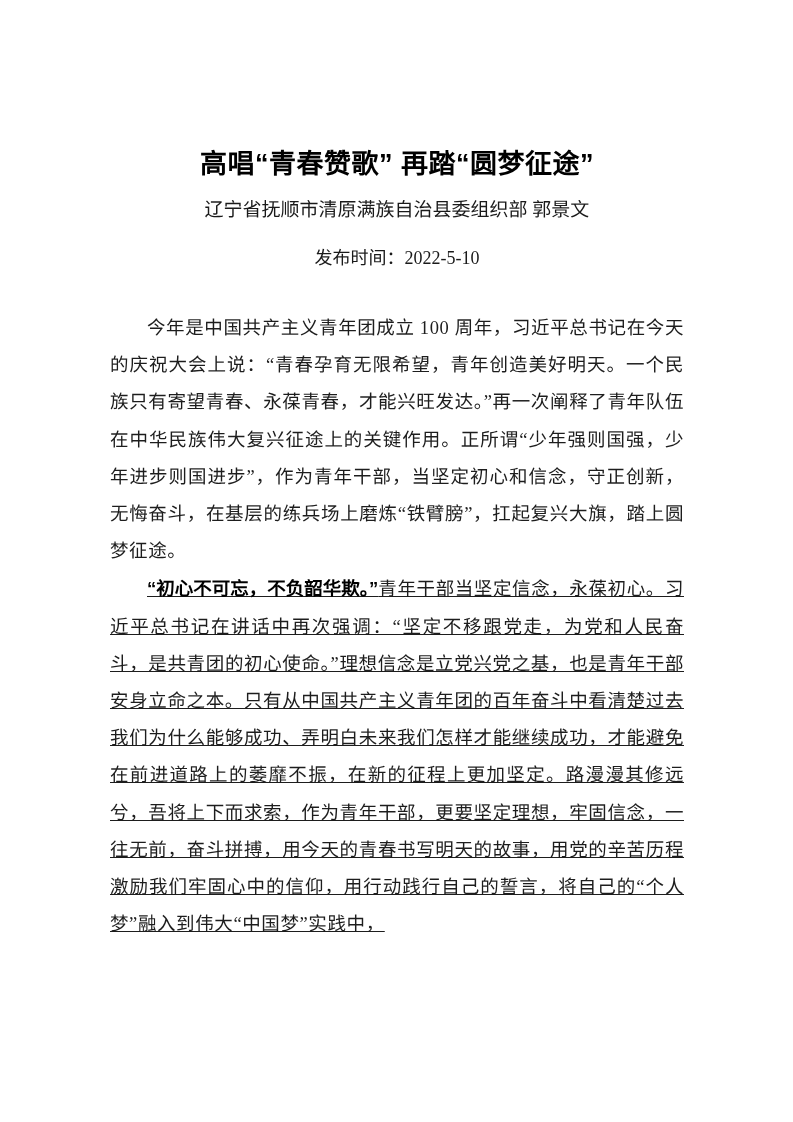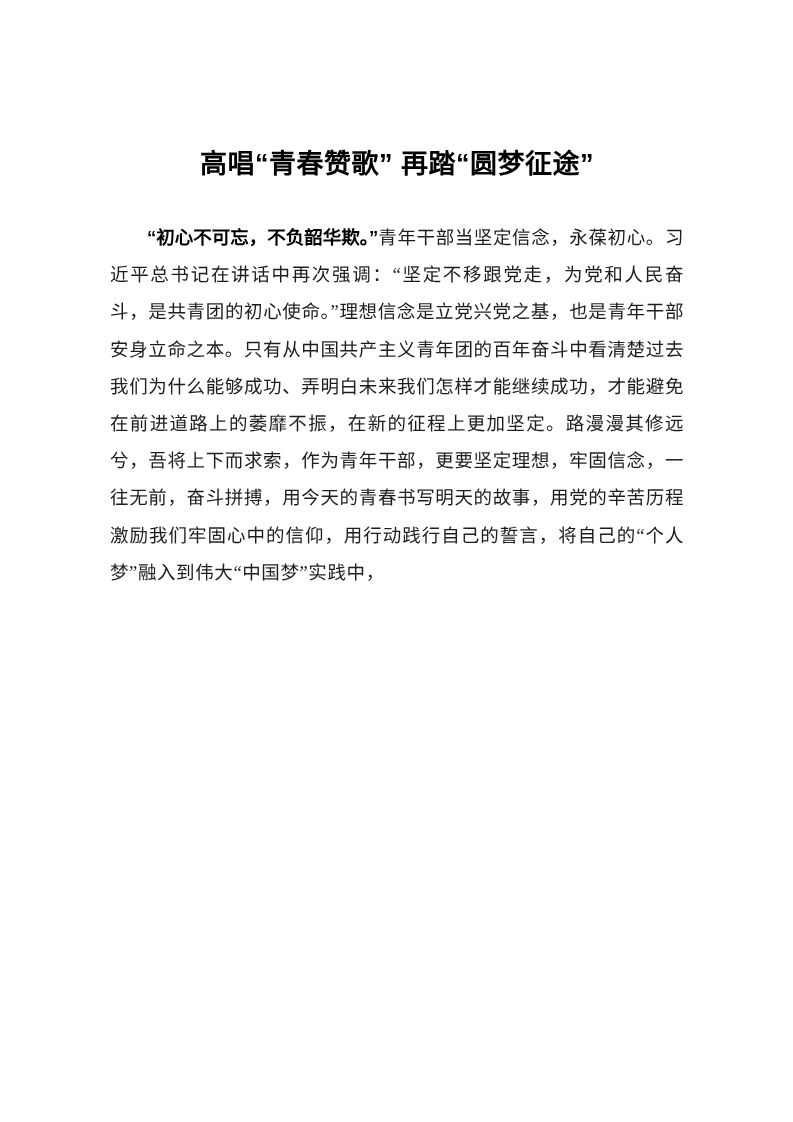--- a/index.html
+++ b/index.html
@@ -89,24 +89,29 @@
   }
 </style>
 </head>
 <body>
 
 <div class="page">
   <div class="content">
 
     <h1 class="doc-title">高唱“青春赞歌” 再踏“圆梦征途”</h1>
 
+    <div class="doc-subtitle">辽宁省抚顺市清原满族自治县委组织部 郭景文</div>
 
+    <div class="doc-date">发布时间：2022-5-10</div>
 
     <div class="body-block">
 
+      <p class="para">
+        <span class="lead-bold"></span><span>今年是中国共产主义青年团成立 100 周年，习近平总书记在今天的庆祝大会上说：“青春孕育无限希望，青年创造美好明天。一个民族只有寄望青春、永葆青春，才能兴旺发达。”再一次阐释了青年队伍在中华民族伟大复兴征途上的关键作用。正所谓“少年强则国强，少年进步则国进步”，作为青年干部，当坚定初心和信念，守正创新，无悔奋斗，在基层的练兵场上磨炼“铁臂膀”，扛起复兴大旗，踏上圆梦征途。</span>
+      </p>
 
       <p class="para">
         <span class="lead-bold">“初心不可忘，不负韶华欺。”</span><span>青年干部当坚定信念，永葆初心。习近平总书记在讲话中再次强调：“坚定不移跟党走，为党和人民奋斗，是共青团的初心使命。”理想信念是立党兴党之基，也是青年干部安身立命之本。只有从中国共产主义青年团的百年奋斗中看清楚过去我们为什么能够成功、弄明白未来我们怎样才能继续成功，才能避免在前进道路上的萎靡不振，在新的征程上更加坚定。路漫漫其修远兮，吾将上下而求索，作为青年干部，更要坚定理想，牢固信念，一往无前，奋斗拼搏，用今天的青春书写明天的故事，用党的辛苦历程激励我们牢固心中的信仰，用行动践行自己的誓言，将自己的“个人梦”融入到伟大“中国梦”实践中，</span>
       </p>
 
     </div>
   </div>
 </div>
 
 </body></html>

